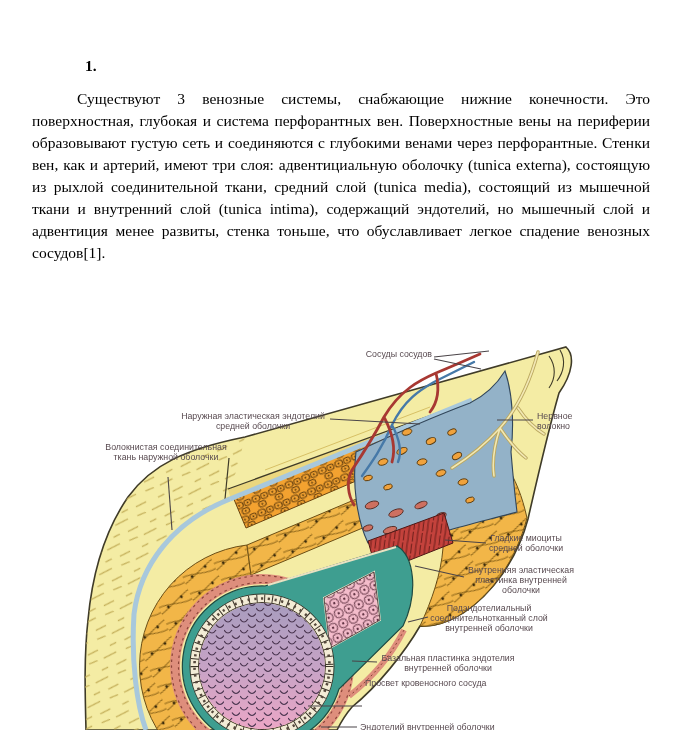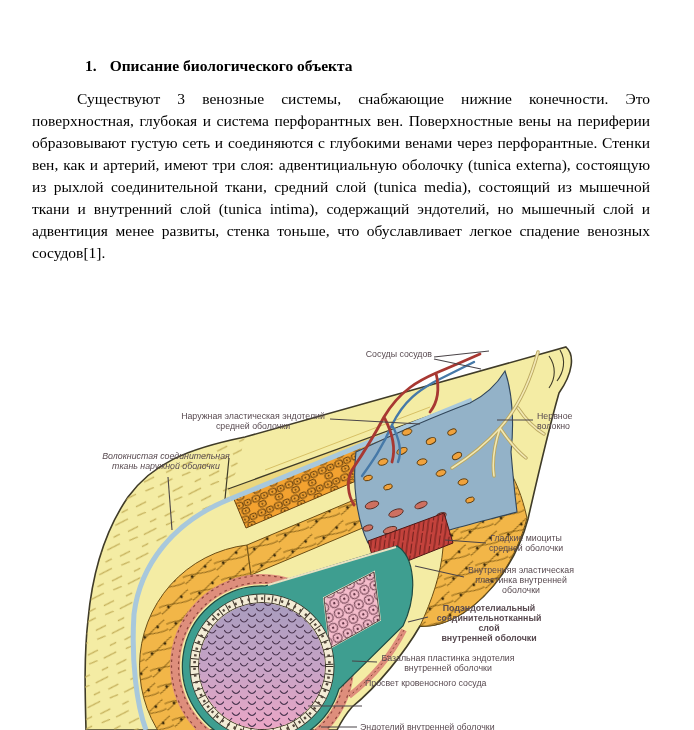--- a/index.html
+++ b/index.html
@@ -30,21 +30,20 @@
     white-space:pre-line;
   }
   .fl.c{text-align:center;}
   .fl.r{text-align:right;}
 </style>
 </head>
 <body>
 
 <div class="heading">
   <span>1.</span>
-  <span>Описание биологического объекта</span>
 </div>
 
 <div class="body-text">Существуют 3 венозные системы, снабжающие нижние конечности. Это поверхностная, глубокая и система перфорантных вен. Поверхностные вены на периферии образовывают густую сеть и соединяются с глубокими венами через перфорантные. Стенки вен, как и артерий, имеют три слоя: адвентициальную оболочку (tunica externa), состоящую из рыхлой соединительной ткани, средний слой (tunica media), состоящий из мышечной ткани и внутренний слой (tunica intima), содержащий эндотелий, но мышечный слой и адвентиция менее развиты, стенка тоньше, что обуславливает легкое спадение венозных сосудов[1].</div>
 
 <div class="figure">
   <svg width="694" height="400" viewBox="0 330 694 400">
     <defs>
       <pattern id="fiberTex" width="30" height="26" patternUnits="userSpaceOnUse" patternTransform="rotate(18)">
         <path d="M2 22 L12 12 M16 24 L24 16 M20 6 L27 0 M4 8 L9 3" stroke="#c3ae58" stroke-width="1.1" fill="none"></path>
       </pattern>
@@ -198,27 +197,27 @@
       <line x1="362" y1="706" x2="308" y2="706"></line>
       <line x1="357" y1="727" x2="321" y2="727"></line>
     </g>
   </svg>
 
   <div class="fl r" style="left:330px;top:19px;width:102px;">Сосуды сосудов</div>
   <div class="fl" style="left:537px;top:81px;width:60px;">Нервное
 волокно</div>
   <div class="fl c" style="left:178px;top:81px;width:150px;">Наружная эластическая эндотелий
 средней оболочки</div>
-  <div class="fl c" style="left:98px;top:121px;width:136px;font-style:italic;">Волокнистая соединительная
+  <div class="fl c" style="left:98px;top:112px;width:136px;">Волокнистая соединительная
 ткань наружной оболочки</div>
   <div class="fl c" style="left:484px;top:203px;width:84px;text-align:center;">Гладкие миоциты
 средней оболочки</div>
   <div class="fl c" style="left:460px;top:235px;width:122px;">Внутренняя эластическая
 пластинка внутренней
 оболочки</div>
-  <div class="fl c" style="left:426px;top:273px;width:126px;font-weight:bold;">Подэндотелиальный
+  <div class="fl c" style="left:426px;top:273px;width:126px;">Подэндотелиальный
 соединительнотканный слой
 внутренней оболочки</div>
   <div class="fl c" style="left:378px;top:323px;width:140px;">Базальная пластинка эндотелия
 внутренней оболочки</div>
   <div class="fl" style="left:365px;top:348px;width:140px;">Просвет кровеносного сосуда</div>
   <div class="fl" style="left:360px;top:392px;width:150px;">Эндотелий внутренней оболочки</div>
 </div>
 
 </body></html>

